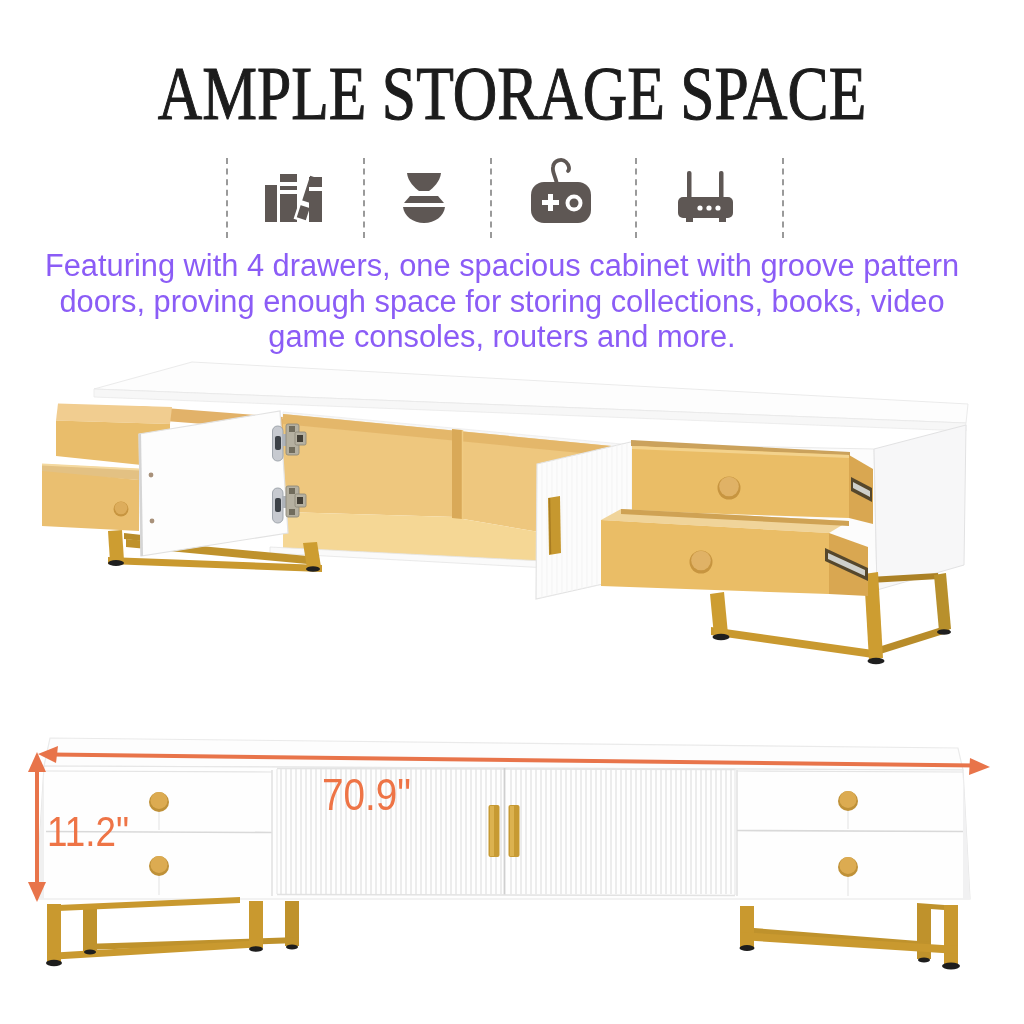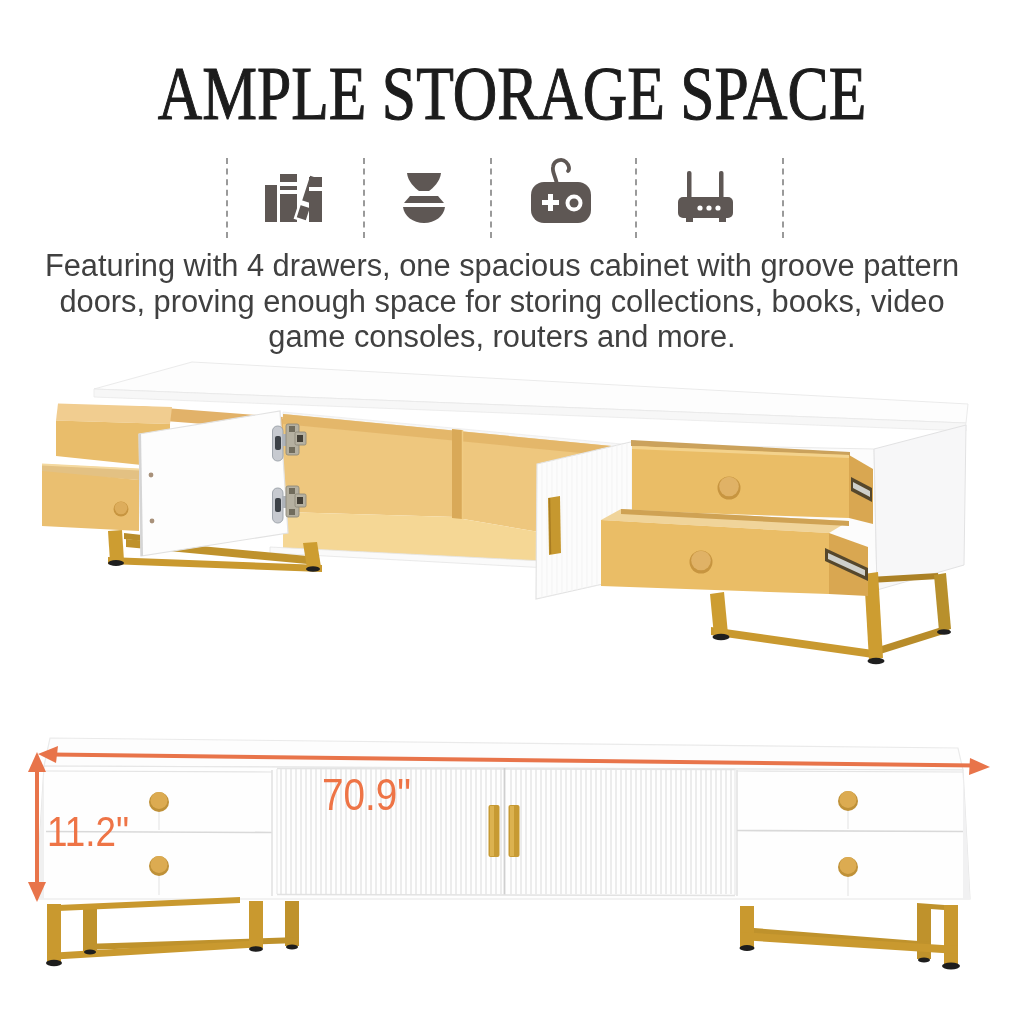--- a/index.html
+++ b/index.html
@@ -5,21 +5,21 @@
   html,body{margin:0;padding:0;}
   body{width:1024px;height:1024px;background:#fff;position:relative;overflow:hidden;
        font-family:"Liberation Sans",sans-serif;}
   .title{position:absolute;left:0;top:49px;width:1024px;text-align:center;
          font-family:"Liberation Serif",serif;font-size:77px;font-weight:normal;-webkit-text-stroke:1.1px #1c1c1c;
          letter-spacing:0;color:#1c1c1c;transform:scaleX(.80);transform-origin:center;
          white-space:nowrap;}
   .sep{position:absolute;top:158px;height:80px;width:0;
        border-left:2px dashed #9a9a9a;}
   .para{position:absolute;left:0;top:248px;width:1004px;text-align:center;
-        font-size:30.8px;line-height:35.5px;color:#404040;}
+        font-size:30.8px;line-height:35.5px;color:#8b5cf6;}
 </style>
 </head>
 <body>
 
 <div class="title">AMPLE STORAGE SPACE</div>
 
 <div class="sep" style="left:226px"></div>
 
 <div class="sep" style="left:363px"></div>
 

